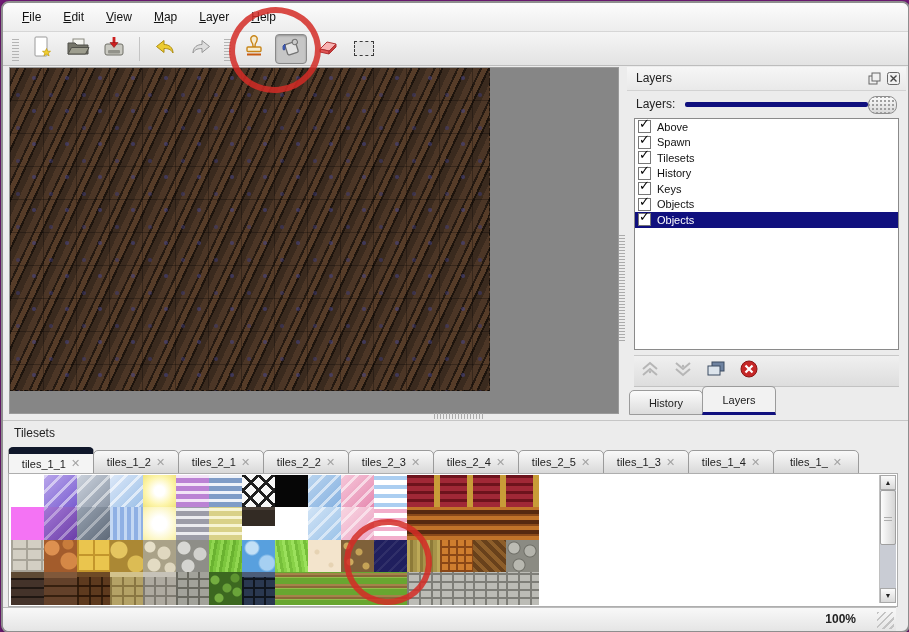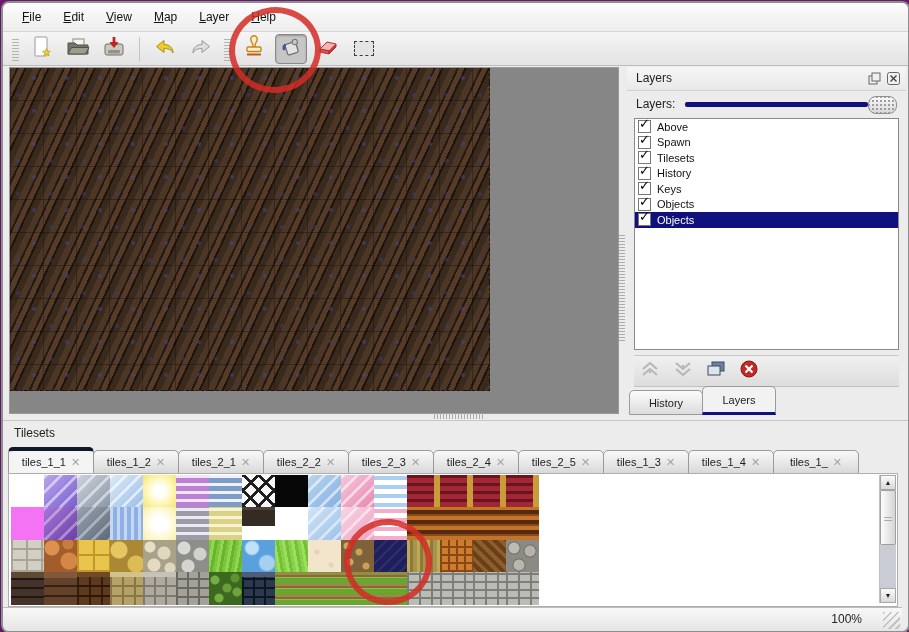--- a/index.html
+++ b/index.html
@@ -44,35 +44,35 @@
   .panel-tabs{position:absolute;left:2px;top:320px;height:28px;display:flex;align-items:flex-end;}
   .btab{width:72px;height:23px;margin-right:-1px;border:1px solid #9b9b9b;border-radius:5px 5px 0 0;background:linear-gradient(#fbfbfb,#dcdcdc);display:flex;align-items:center;justify-content:center;font-size:11px;color:#222;}
   .btab.active{background:#f2f2f2;border-bottom:3px solid #10107e;height:25px;}
 
   
   .tilesets-panel{position:absolute;left:0px;top:417px;width:905px;height:189px;border-top:1px solid #c6c6c6;background:#ececec;padding-left:40px;}
   .ts-title{position:absolute;left:11px;top:5px;font-size:12px;color:#222;}
   .ts-winicons{position:absolute;right:8px;top:4px;display:flex;gap:5px;}
   .ts-tabs{position:absolute;left:5px;top:25px;width:852px;height:28px;display:flex;align-items:flex-end;overflow:hidden;}
   .ts-tab{flex:0 0 86px;height:24px;margin-right:-1px;border:1px solid #9b9b9b;border-radius:5px 5px 0 0;background:linear-gradient(#f9f9f9,#d9d9d9);display:flex;align-items:center;justify-content:center;gap:5px;font-size:11px;color:#222;box-sizing:border-box;}
-  .ts-tab.active{background:#f4f4f4;border-top:4px solid #0f172a;height:27px;}
+  .ts-tab.active{background:#f4f4f4;border-top:7px solid #0f172a;height:27px;}
   .tab-close{color:#a3a3a3;font-weight:bold;font-size:11px;}
   .ts-scroll{position:absolute;right:4px;top:27px;display:flex;gap:2px;}
   .arrow-flat{width:15px;height:24px;display:flex;align-items:center;justify-content:center;color:#c2c2c2;font-size:10px;}
   .arrow-btn{width:20px;height:25px;display:flex;align-items:center;justify-content:center;border:1px solid #8c8c8c;border-radius:3px;background:linear-gradient(#fafafa,#dcdcdc);color:#1a1a1a;font-size:10px;}
   .palette-wrap{position:absolute;left:5px;top:52px;width:888px;height:132px;background:#fff;border:1px solid #aeaeae;}
   .palette-grid{position:absolute;left:2px;top:1px;display:grid;grid-template-columns:repeat(16,33px);grid-auto-rows:32.4px;}
   .tile{width:33px;height:32.4px;}
   .pal-scroll{position:absolute;right:1px;top:1px;width:16px;height:128px;background:#c9ccd4;border-left:1px solid #c0c0c0;}
   .pal-btn{position:absolute;left:0;width:16px;height:15px;background:linear-gradient(#fafafa,#d9d9d9);border:1px solid #a8a8a8;box-sizing:border-box;display:flex;align-items:center;justify-content:center;font-size:7px;color:#222;}
   .pal-thumb{position:absolute;left:0;top:15px;width:16px;height:55px;background:linear-gradient(90deg,#fdfdfd,#d5d5d5);border:1px solid #9f9f9f;border-radius:2px;box-sizing:border-box;}
   .pal-thumb:after{content:"";position:absolute;left:3px;right:3px;top:24px;height:6px;background:repeating-linear-gradient(0deg,#adadad 0 1px,transparent 1px 3px);}
 
   
-  .statusbar{position:absolute;left:0;right:6px;bottom:0;height:23px;background:linear-gradient(#f8f8f8,#e5e5e5);border-top:1px solid #bcbcbc;}
+  .statusbar{position:absolute;left:0;right:12px;bottom:0;height:23px;background:linear-gradient(#f8f8f8,#e5e5e5);border-top:1px solid #bcbcbc;font-weight:bold;}
   .zoom-level{position:absolute;right:40px;top:4px;font-size:12px;color:#222;}
   .grip{position:absolute;right:2px;bottom:2px;width:17px;height:17px;background:repeating-linear-gradient(135deg,#c3c3c3 0 2px,transparent 2px 5px);}
 
   
   .anno-circle{position:absolute;border:6px solid rgba(211,44,38,.85);border-radius:50%;z-index:50;pointer-events:none;}
   #anno1{left:229px;top:7px;width:80px;height:74px;transform:rotate(-6deg);}
   #anno2{left:344px;top:519px;width:76px;height:74px;transform:rotate(4deg);}
 </style>
 </head>
 <body>

